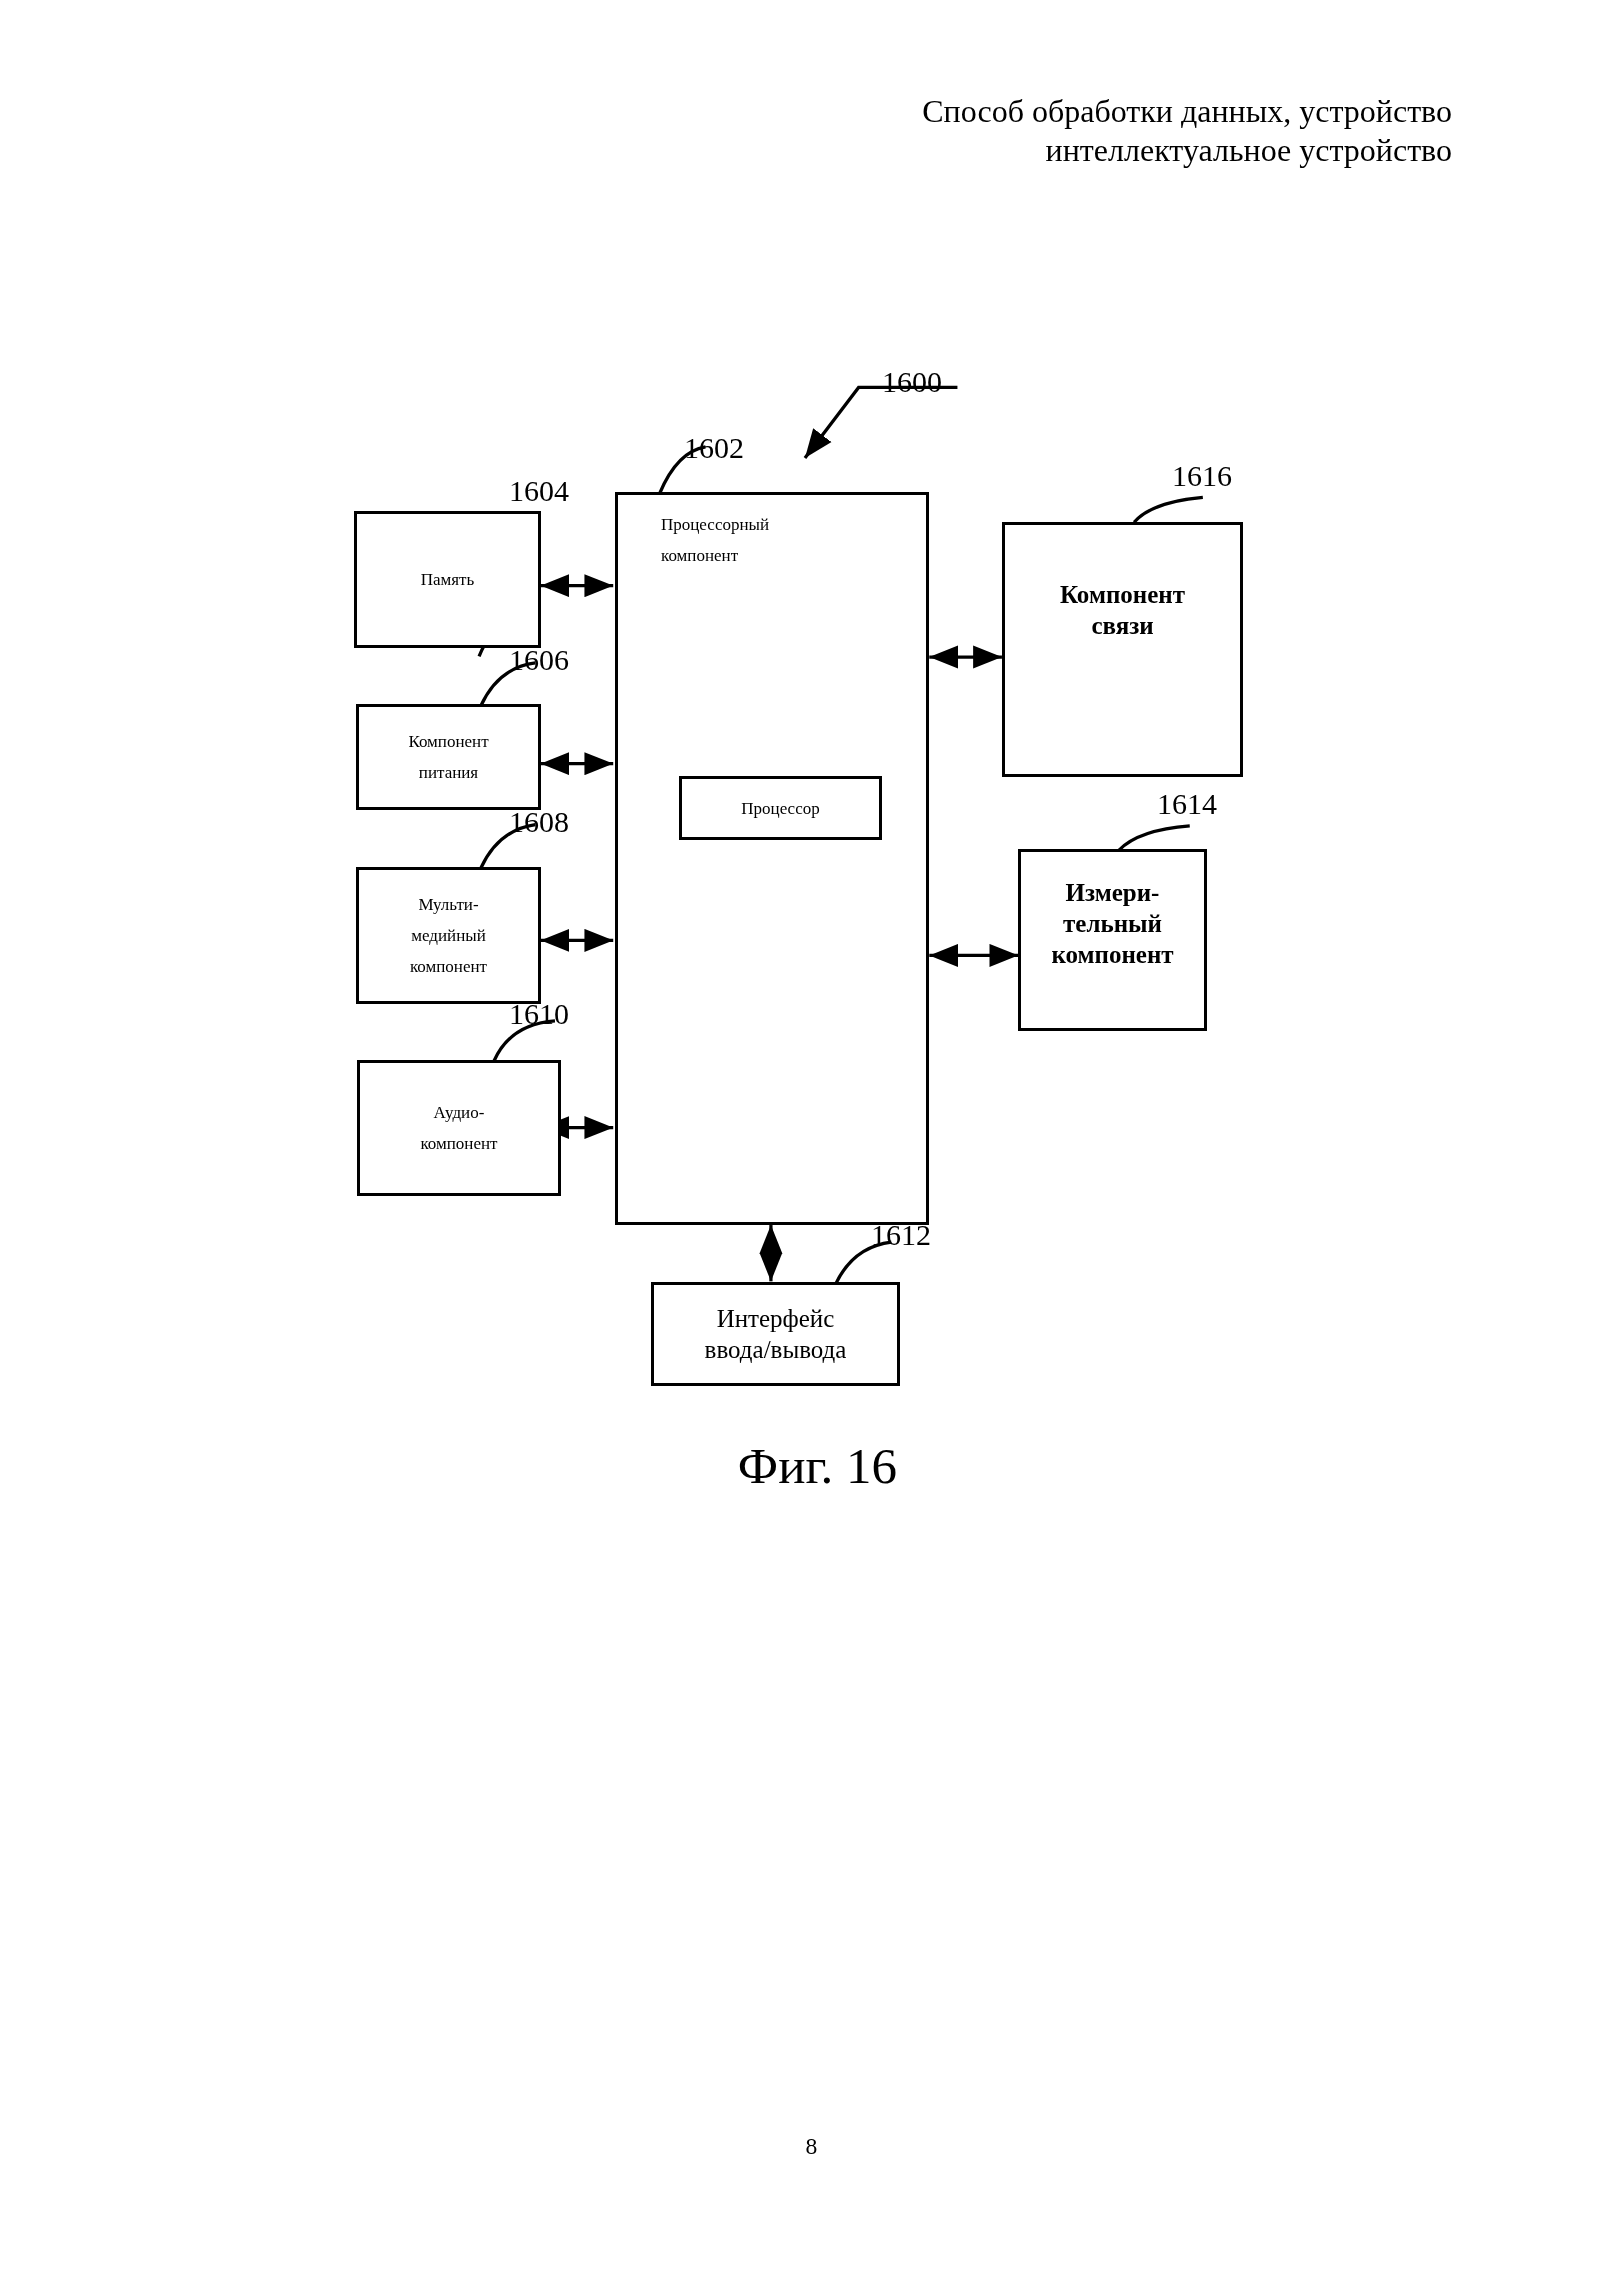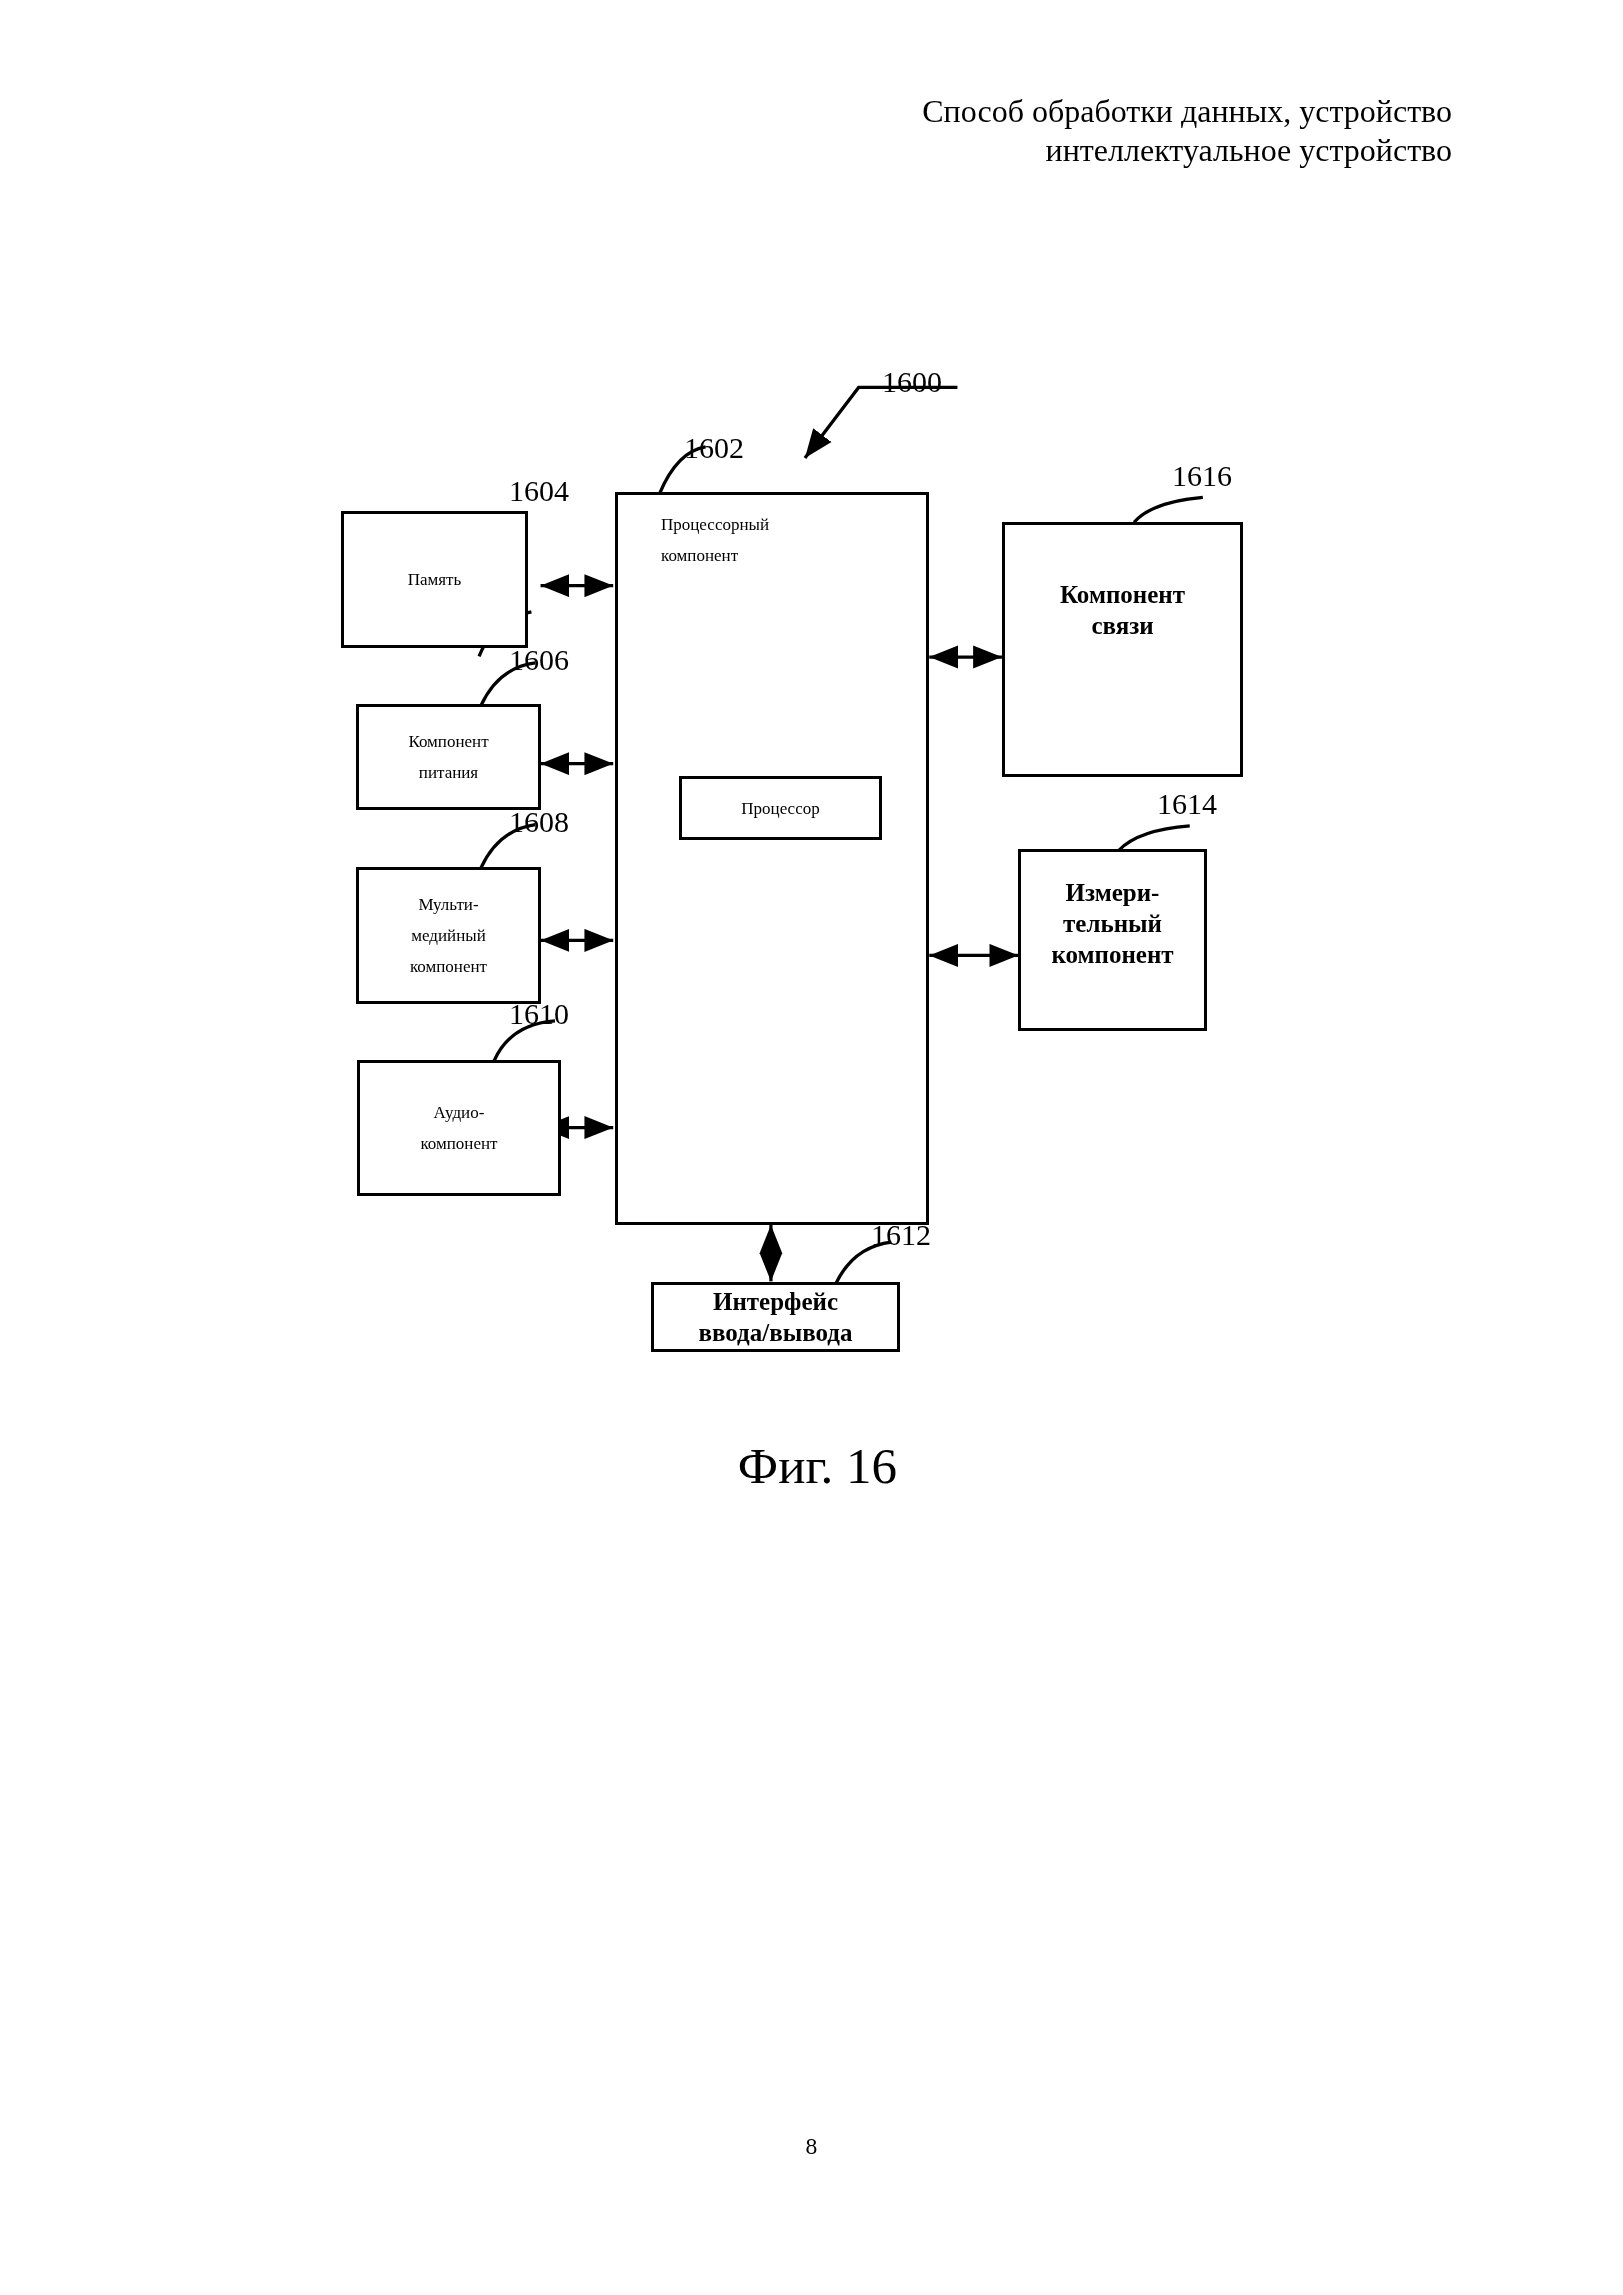--- a/index.html
+++ b/index.html
@@ -74,21 +74,21 @@
 <div class="ref" style="left:1172px;top:461px;">1616</div>
 <div class="ref" style="left:833px;top:715px;">1620</div>
 
 <div class="box topleft" style="left:615px;top:492px;width:314px;height:733px;">
   <div>Процессорный</div>
   <div>компонент</div>
 </div>
 <div class="box" style="left:679px;top:776px;width:203px;height:64px;">
   <div>Процессор</div>
 </div>
-<div class="box" style="left:341px;top:511px;width:187px;height:137px;">
+<div class="box" style="left:354px;top:511px;width:187px;height:137px;">
   <div>Память</div>
 </div>
 <div class="box" style="left:356px;top:704px;width:185px;height:106px;">
   <div>Компонент</div>
   <div>питания</div>
 </div>
 <div class="box" style="left:356px;top:867px;width:185px;height:137px;">
   <div>Мульти-</div>
   <div>медийный</div>
   <div>компонент</div>
@@ -99,20 +99,20 @@
 </div>
 <div class="box" style="left:1002px;top:522px;width:241px;height:255px;font-weight:bold;font-size:25px;">
   <div style="margin-top:-79px;">Компонент</div>
   <div>связи</div>
 </div>
 <div class="box" style="left:1018px;top:849px;width:189px;height:182px;font-weight:bold;font-size:25px;">
   <div style="margin-top:-33px;">Измери-</div>
   <div>тельный</div>
   <div>компонент</div>
 </div>
-<div class="box" style="left:651px;top:1282px;width:249px;height:70px;font-weight:bold;font-size:25px;">
+<div class="box" style="left:651px;top:1282px;width:249px;height:104px;font-weight:normal;font-size:25px;">
   <div>Интерфейс</div>
   <div>ввода/вывода</div>
 </div>
 
 <div class="caption"><span>Фиг. 16</span></div>
 <div class="pagenum">8</div>
 
 
 </body></html>

